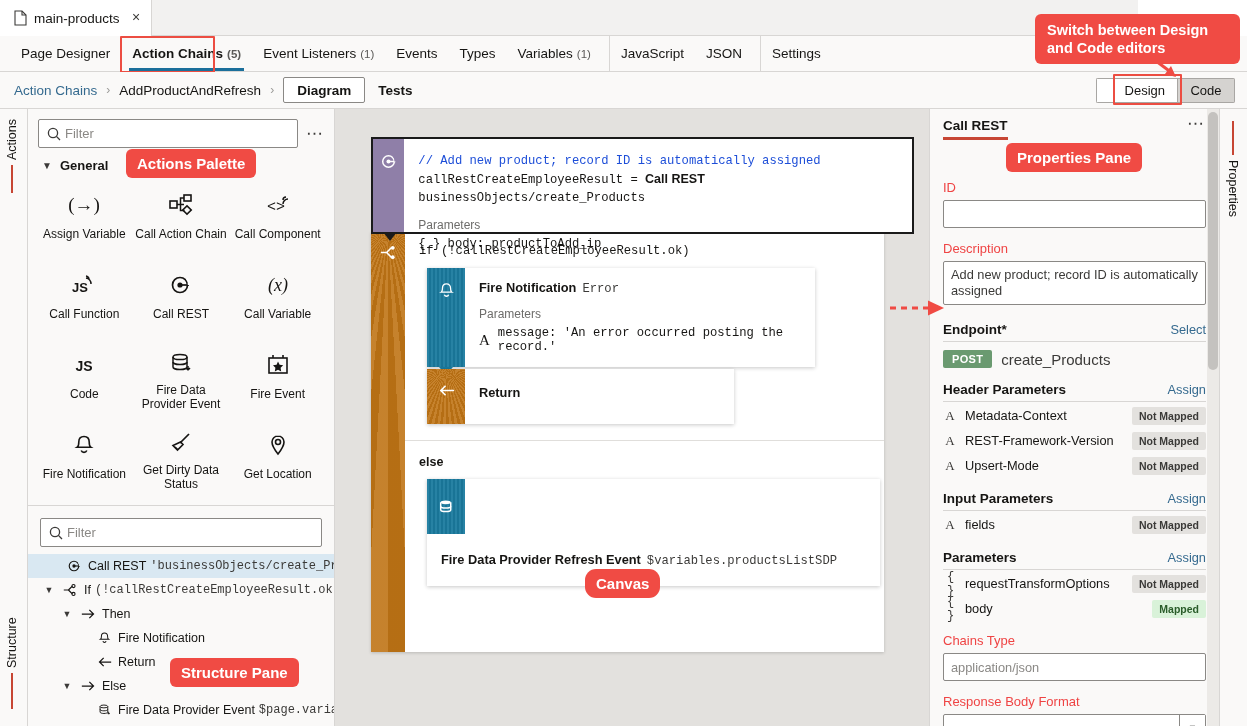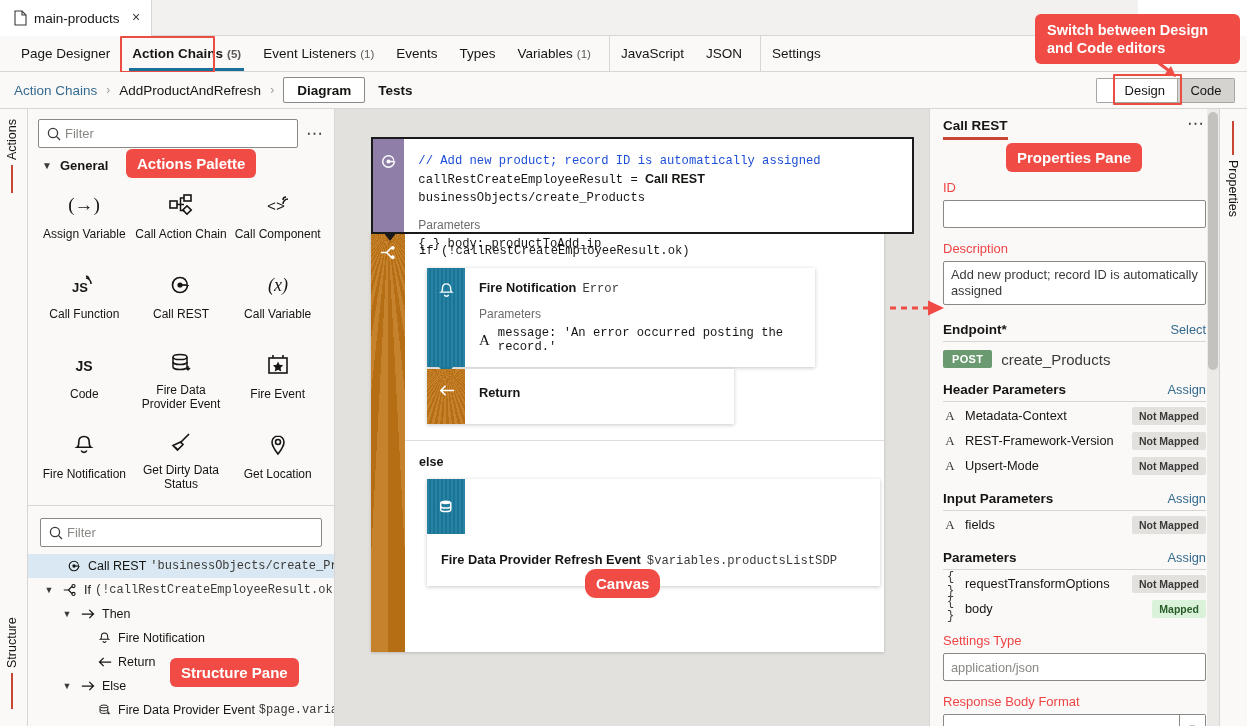--- a/index.html
+++ b/index.html
@@ -810,21 +810,21 @@
           <span class="chip">Not Mapped</span>
         </div>
         <div class="pitem">
           <span class="pitem-l">
             <span class="pitem-ico br">{ }</span>
             <span class="pitem-name">body</span>
           </span>
           <span class="chip mapped">Mapped</span>
         </div>
 
-        <div class="fld-label">Settings Type</div>
+        <div class="fld-label">Chains Type</div>
         <input class="txt-input" type="text" value="" placeholder="application/json" style="">
 
         <div class="fld-label">Response Body Format</div>
         <div class="sel-wrap">
           <input class="txt-input" type="text" value="" style="padding-right: 30px;">
           <span class="arrow">▼</span>
         </div>
 
         
       </div>

